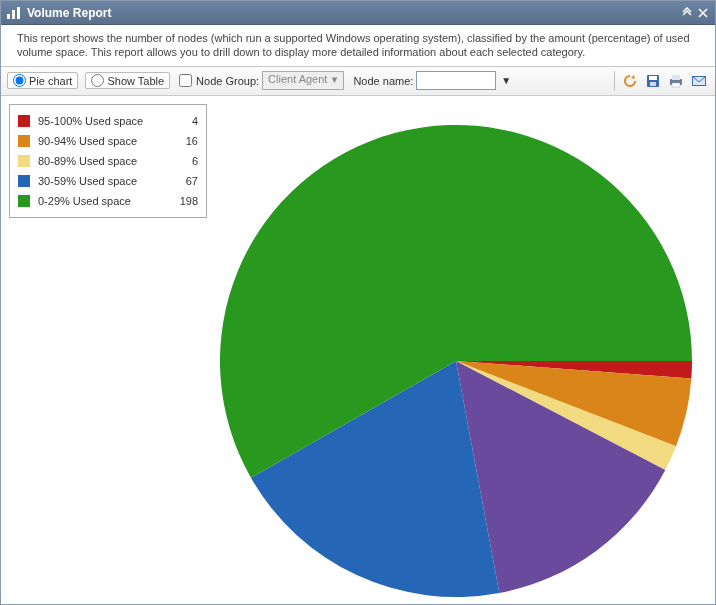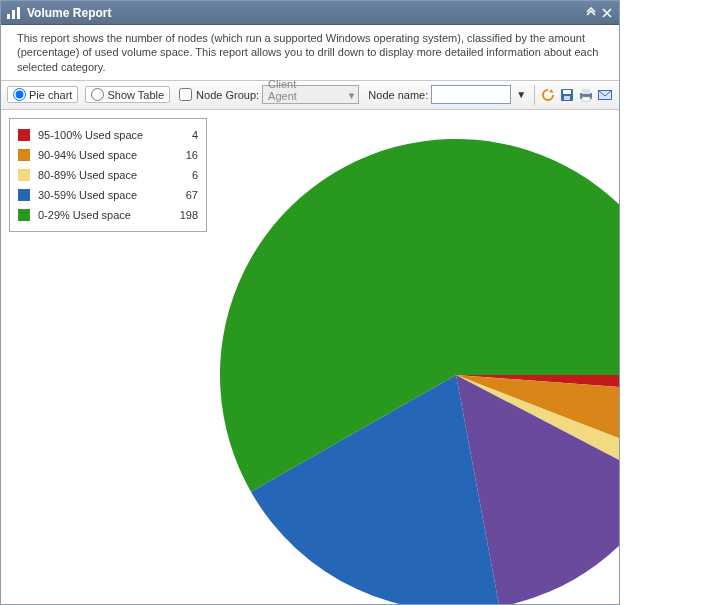--- a/index.html
+++ b/index.html
@@ -4,21 +4,21 @@
 <style>
   * { box-sizing: border-box; }
   body {
     margin: 0;
     font-family: Verdana, Geneva, sans-serif;
     font-size: 11px;
     background: #fff;
     color: #333;
   }
   .window {
-    width: 620px;
+    width: 716px;
     height: 605px;
     border: 1px solid #8a9bb0;
     background: #fff;
     display: flex;
     flex-direction: column;
   }
   .titlebar {
     display: flex;
     align-items: center;
     justify-content: space-between;
@@ -65,28 +65,27 @@
   }
   .radio-group + .radio-group { margin-left: 4px; }
   .checkbox-wrap {
     display: flex; align-items: center; gap: 4px;
     margin-left: 6px;
   }
   input[type=radio], input[type=checkbox] { margin: 0; }
   .label-text { white-space: nowrap; }
   .select-wrap {
     display: inline-flex;
-    align-items: flex-end;
+    align-items: flex-start;
     border: 1px solid #aaa;
     background: #eee;
     color: #888;
-    padding: 14px 2px 1px 5px;
+    padding: 1px 2px 1px 5px;
     font-size: 11px;
     height: 19px;
-    gap: 38px;
   }
   .select-wrap .arrow {
     width: 14px; text-align: center;
     color: #888;
   }
   .node-name-input {
     border: 1px solid #7f9db9;
     width: 80px;
     height: 19px;
     font-size: 11px;

